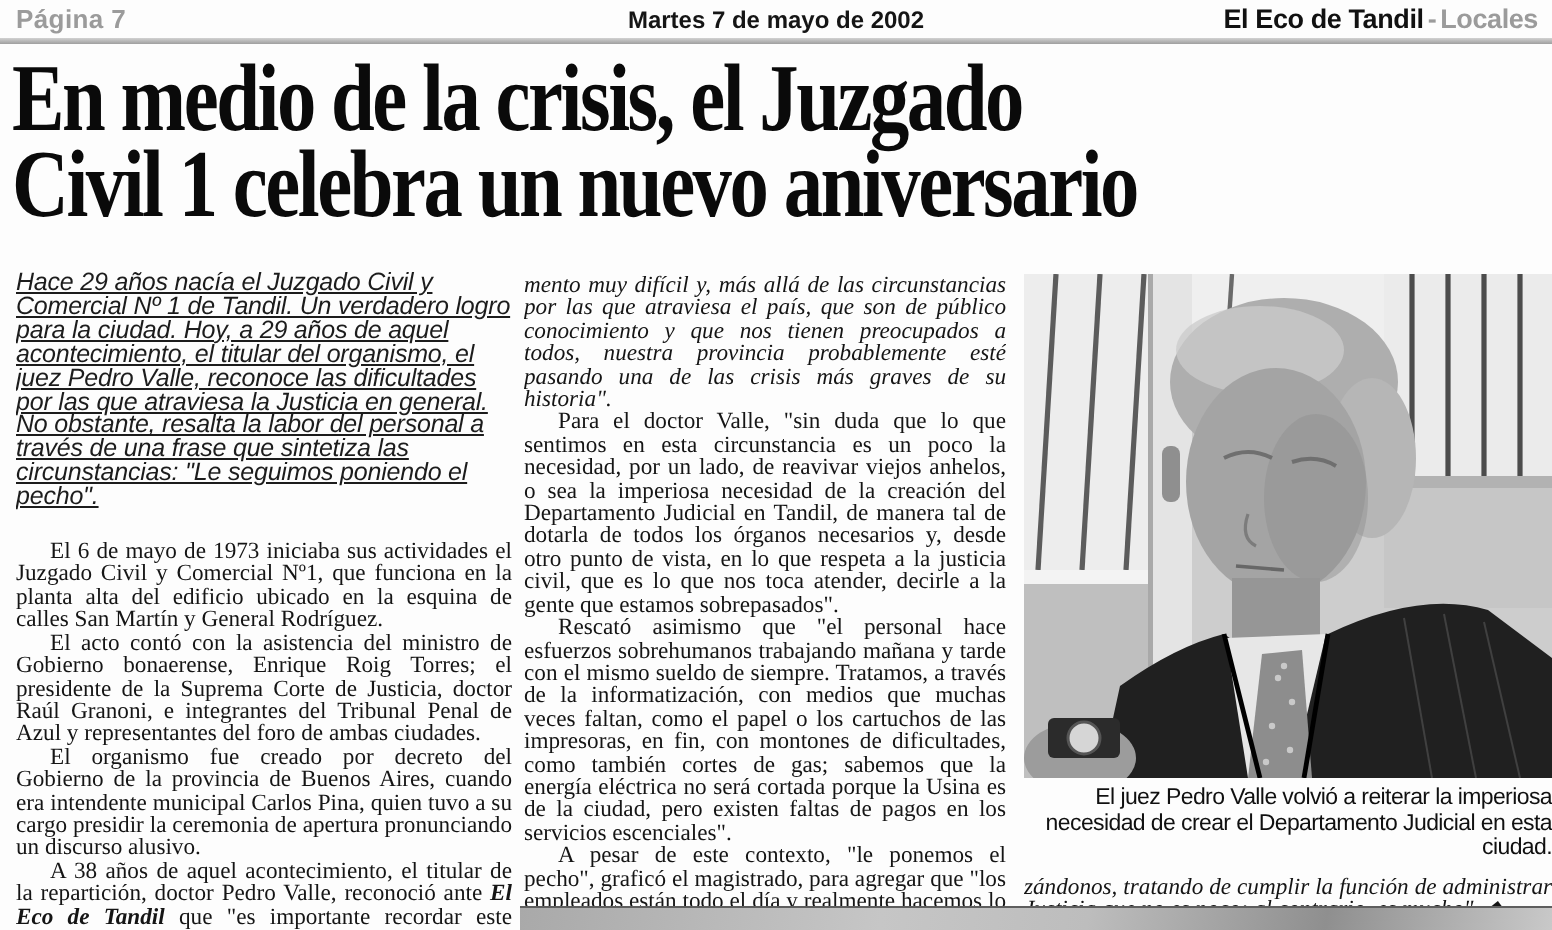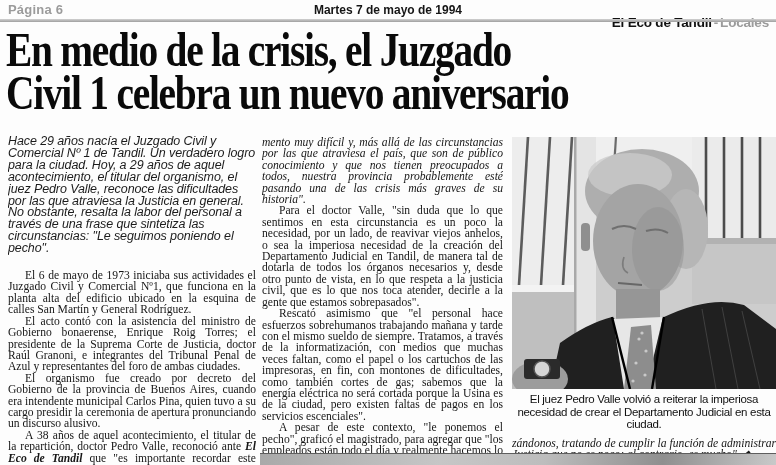--- a/index.html
+++ b/index.html
@@ -14,21 +14,21 @@
   .page-number{
     position:absolute;left:8px;top:3px;
     font:bold 13px/14px "Liberation Sans", sans-serif;color:var(--header_gray,#9b9b9b);
     letter-spacing:.2px;
   }
   .edition-date{
     position:absolute;left:0;right:0;top:4px;text-align:center;
     font:bold 12px/13px "Liberation Sans", sans-serif;color:#151515;
   }
   .masthead-right{
-    position:absolute;right:7px;top:16px;
+    position:absolute;right:7px;top:3px;
     font:bold 13.5px/14px "Liberation Sans", sans-serif;color:#111;
     letter-spacing:-.2px;
     text-align:center;
   }
   .masthead-right .sep{color:var(--header_gray,#9b9b9b);padding:0 2px;}
   .masthead-right .section{color:var(--header_gray,#9b9b9b);}
   .header-rule{
     position:absolute;top:19px;left:0;width:776px;height:3px;
     background:linear-gradient(#d2d2d2,#9f9f9f);
   }
@@ -42,53 +42,53 @@
   }
 
   
   .col{position:absolute;overflow:hidden;}
   .col1{left:8px;top:136px;width:248px;height:329px;}
   .col2{left:262px;top:137px;width:241px;height:322px;}
   .col3{left:512px;top:137px;width:264px;height:322px;}
 
   .lead{
     font:italic 12.5px/11.9px "Liberation Sans", sans-serif;
-    color:#1c1c1c;text-align:left;letter-spacing:-.1px;
+    color:#1c1c1c;text-align:left;letter-spacing:-.1px;text-decoration:underline;
   }
   .body-text{font-family:"Liberation Serif", serif;font-size:11.6px;line-height:11.4px;
     text-align:justify;color:#151515;}
   .body-text p{margin:0;text-indent:17px;}
   .body-text p.no-indent{text-indent:0;font-style:italic;}
   .pub-name{font-weight:bold;font-style:italic;}
   .col1-body{margin-top:15px;}
   .col3-body{margin-top:7px;}
 
   
   .photo-frame{width:264px;height:252px;overflow:hidden;background:#d0d0d0;}
   .photo-caption{
     margin-top:4px;
     font:11.5px/12.5px "Liberation Sans", sans-serif;color:#101010;
-    letter-spacing:-.3px;text-align:center;
+    letter-spacing:-.3px;text-align:right;
   }
 
   
   .next-photo-edge{
     position:absolute;left:260px;top:453px;width:516px;height:12px;
     border-top:1.5px solid #5e5e5e;
     background:linear-gradient(100deg,#a9a9a9 0%,#c6c6c6 35%,#bdbdbd 55%,#8f8f8f 78%,#c9c9c9 100%);
   }
 </style>
 </head>
 <body>
 
 <div class="page">
 
   <div class="masthead-bar">
-    <span class="page-number">Página 6</span>
-    <span class="edition-date">Martes 7 de mayo de 1994</span>
+    <span class="page-number">Página 7</span>
+    <span class="edition-date">Martes 7 de mayo de 2002</span>
     <span class="masthead-right"><span>El Eco de Tandil</span><span class="sep">-</span><span class="section">Locales</span></span>
   </div>
   <div class="header-rule"></div>
 
   <h1 class="headline" style="margin:0;">
     <span style="display:block">En medio de la crisis, el Juzgado</span>
     <span style="display:block">Civil 1 celebra un nuevo aniversario</span>
   </h1>
 
   <div class="col col1">

